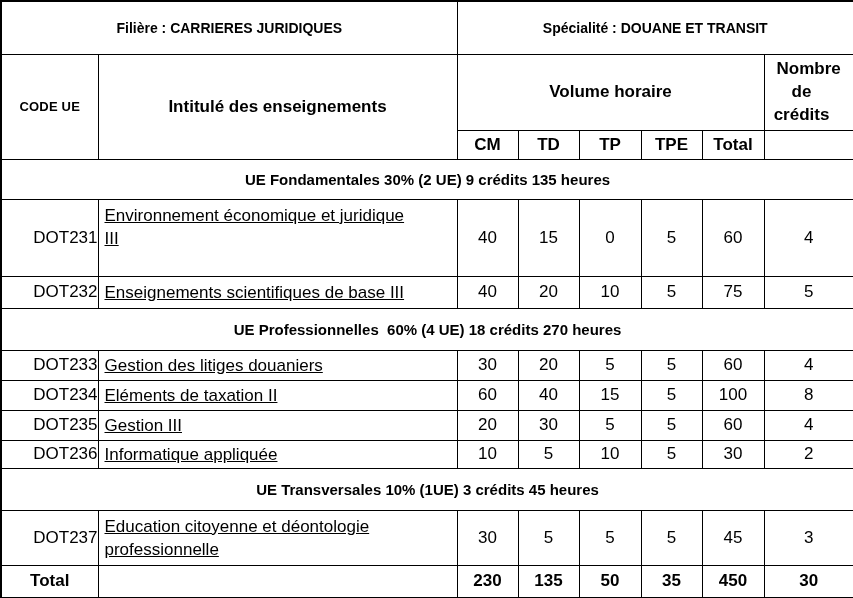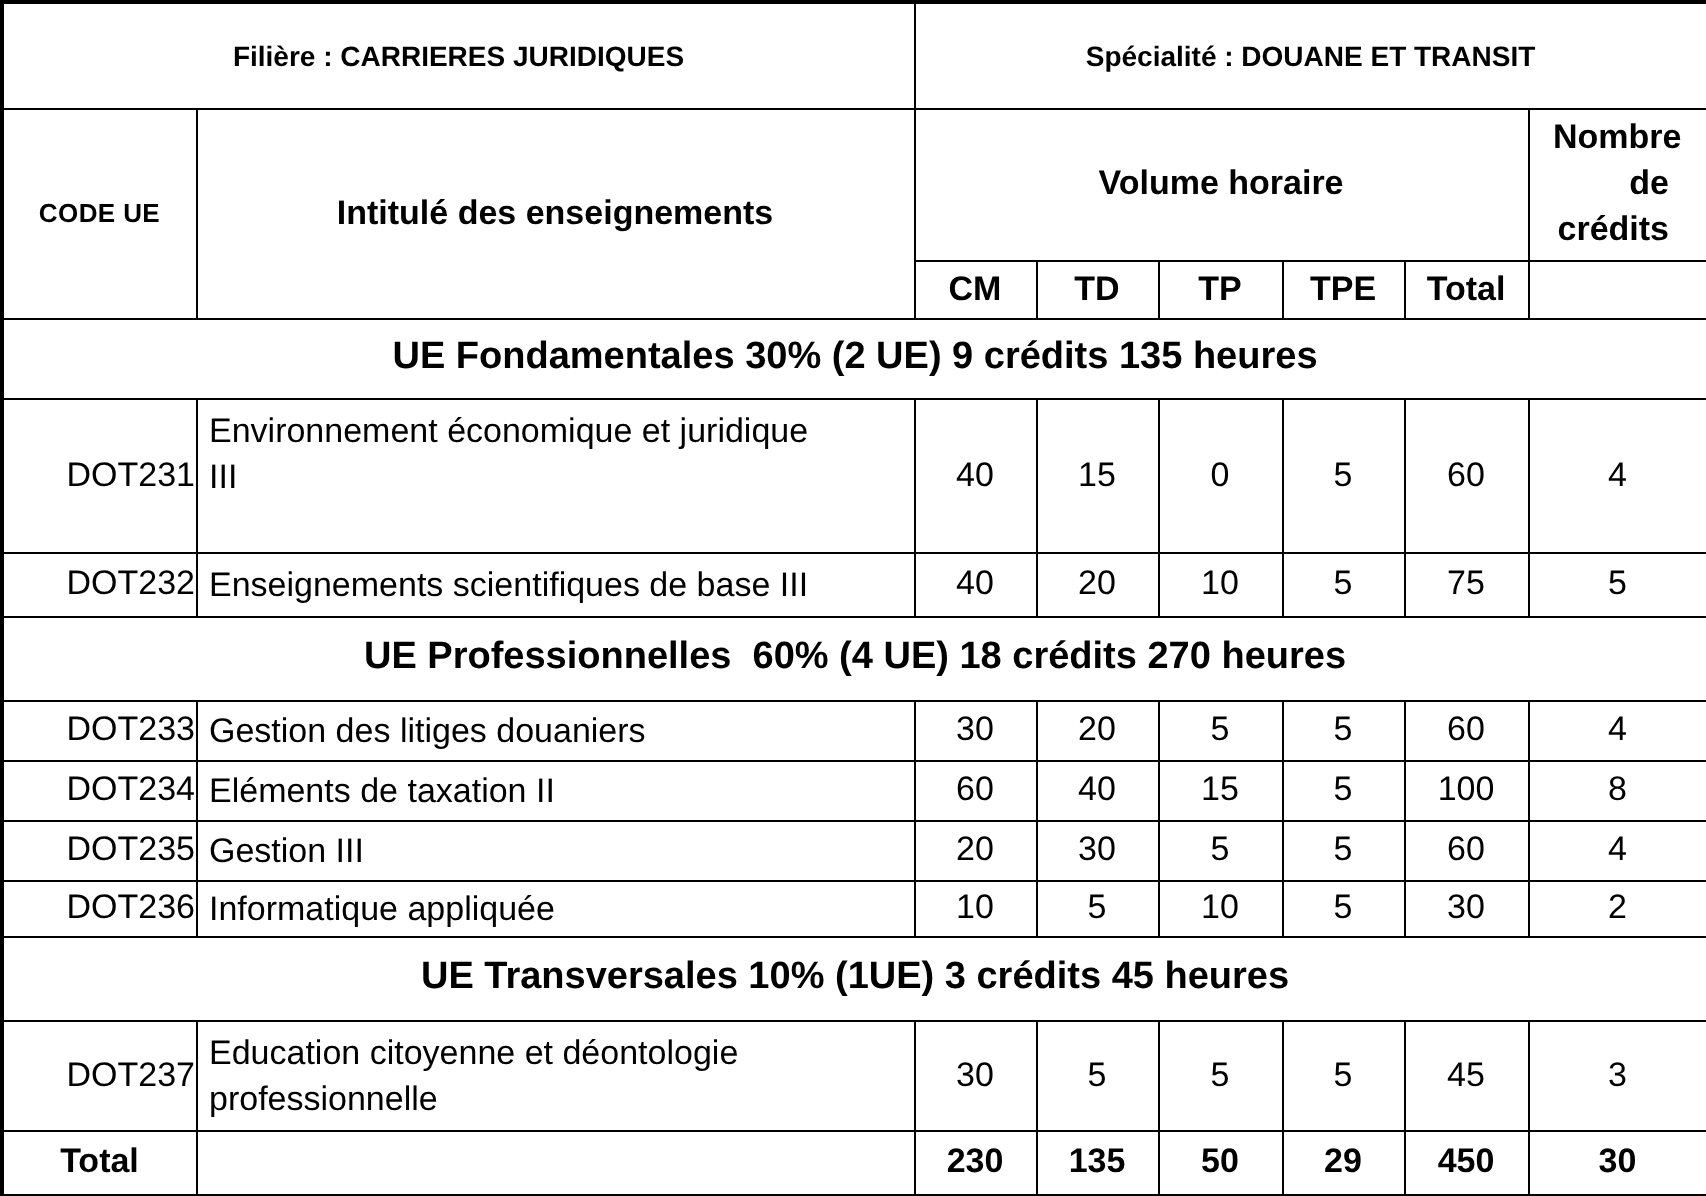--- a/index.html
+++ b/index.html
@@ -21,27 +21,27 @@
   }
   
   .banner td{font-weight:bold;font-size:14px;text-align:center;}
   
   .hdr{font-weight:bold;font-size:17px;text-align:center;}
   .code-hdr{font-weight:bold;font-size:13px;text-align:center;letter-spacing:0.2px;margin-top:41px;}
   .credits-hdr{vertical-align:top;}
   .credits-wrap{
     width:66px;margin:2px 0 0 4px;
     font-weight:bold;font-size:17px;line-height:23px;
-    text-align:right;text-indent:8px;white-space:pre-line;
+    text-align:center;text-indent:8px;white-space:pre-line;
   }
   
-  .section td{font-weight:bold;font-size:19px;text-align:center;white-space:pre-wrap;}
+  .section td{font-weight:bold;font-size:15px;text-align:center;white-space:pre-wrap;}
   
   .code{font-size:17px;text-align:right;}
-  .int{font-size:17px;text-align:left;padding-left:6px;padding-right:2px;white-space:pre;line-height:23px;}
+  .int{font-size:17px;text-align:left;padding-left:6px;padding-right:2px;white-space:pre;line-height:23px;text-decoration:underline;}
   .num{font-size:17px;text-align:center;}
   .va-top{vertical-align:top;padding-top:4px;}
   
   .rtot td{font-weight:bold;font-size:17px;text-align:center;}
   
   .rA{height:53px}.rB{height:76px}.rC{height:29px}
   .rs1{height:40px}.r231{height:77px}.r232{height:32px}
   .rs2{height:42px}.rmid{height:30px}.r236{height:28px}
   .rs3{height:42px}.r237{height:55px}.rtot{height:33px}
 </style>
@@ -177,19 +177,19 @@
     <td class="num">45</td>
     <td class="num">3</td>
   </tr>
 
   <tr class="rtot">
     <td>Total</td>
     <td></td>
     <td>230</td>
     <td>135</td>
     <td>50</td>
-    <td>29</td>
+    <td>35</td>
     <td>450</td>
     <td>30</td>
   </tr>
 </tbody>
     </table>
 </div>
 
 </body></html>

